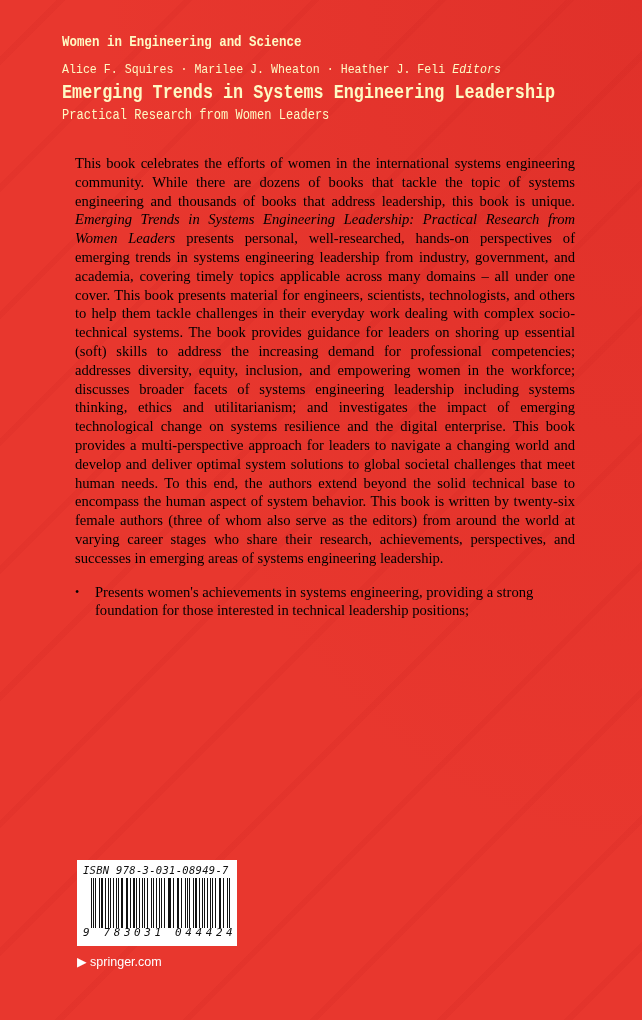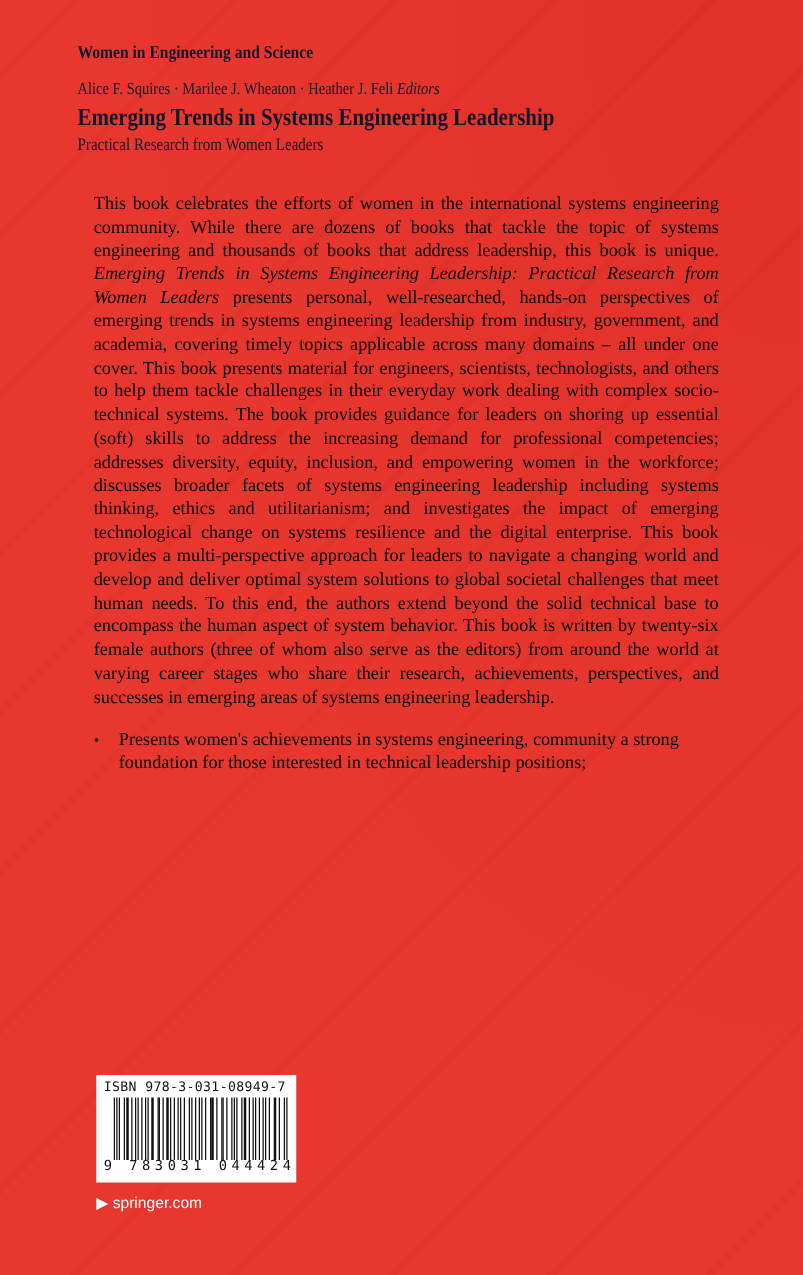--- a/index.html
+++ b/index.html
@@ -8,42 +8,42 @@
     background: #e8372e;
     position: relative;
   }
   .texture {
     position: absolute; inset: 0;
     background:
       repeating-linear-gradient(135deg, rgba(200,30,30,0.0) 0 40px, rgba(190,25,25,0.10) 40px 46px, rgba(200,30,30,0.0) 46px 90px),
       radial-gradient(ellipse at 100% 0%, rgba(200,30,30,0.25), rgba(232,55,46,0) 60%);
     pointer-events: none;
   }
-  .header { position: absolute; left: 62px; top: 34px; color: #0f172a; font-family: Liberation Serif, serif; }
+  .header { position: absolute; left: 62px; top: 34px; color: #fef9c3; font-family: Liberation Mono, monospace; }
   .series { font-size: 14.5px; font-weight: bold; transform: scaleX(0.86); transform-origin: left; white-space: nowrap; }
   .editors { margin-top: 12px; font-size: 13.5px; transform: scaleX(0.86); transform-origin: left; white-space: nowrap; }
   .editors i { font-style: italic; }
   .title { margin-top: 5px; font-size: 19.5px; font-weight: bold; transform: scaleX(0.86); transform-origin: left; white-space: nowrap; }
   .subtitle { margin-top: 3px; font-size: 14px; transform: scaleX(0.86); transform-origin: left; white-space: nowrap; }
 
   .body {
     position: absolute; left: 75px; top: 154px; width: 500px;
     color: #000000; font-family: "Liberation Serif", serif;
     font-size: 14.6px; line-height: 18.8px; text-align: justify;
   }
   .body p { margin: 0; }
   .body i { font-style: italic; }
   ul.bullets { margin: 15px 0 0 0; padding: 0; list-style: none; text-align: left; }
   ul.bullets li { position: relative; padding-left: 20px; }
   ul.bullets li::before { content: "•"; position: absolute; left: 0; top: 0; font-size: 12px; }
 
   .barcode-box {
     position: absolute; left: 77px; top: 860px; width: 160px; height: 86px;
     background: #fff; box-sizing: border-box; padding: 4px 6px;
-    font-family: "DejaVu Sans Mono", monospace; color: #111;
+    font-family: "DejaVu Sans Mono", monospace; color: #111; font-style: italic;
   }
   .isbn { font-size: 10.5px; letter-spacing: 0.3px; white-space: nowrap; }
   .bars { display: flex; height: 50px; margin: 2px 0 0 8px; align-items: stretch; }
   .bars span { display: block; background: #111; }
   .digits { font-size: 11px; letter-spacing: 3.6px; white-space: nowrap; margin-top: -2px; }
   .springer {
     position: absolute; left: 77px; top: 954px; color: #fff;
     font-family: "Liberation Sans", sans-serif; font-size: 12.5px; font-weight: normal;
   }
 </style>
@@ -58,21 +58,21 @@
     <span>Alice F. Squires · Marilee J. Wheaton · Heather J. Feli</span>
     <i>Editors</i>
   </div>
   <div class="title">Emerging Trends in Systems Engineering Leadership</div>
   <div class="subtitle">Practical Research from Women Leaders</div>
 </div>
 
 <div class="body">
   <p><span>This book celebrates the efforts of women in the international systems engineering community. While there are dozens of books that tackle the topic of systems engineering and thousands of books that address leadership, this book is unique. </span><i>Emerging Trends in Systems Engineering Leadership: Practical Research from Women Leaders</i><span>  presents personal, well-researched, hands-on perspectives of emerging trends in systems engineering leadership from industry, government, and academia, covering timely topics applicable across many domains – all under one cover. This book presents material for engineers, scientists, technologists, and others to help them tackle challenges in their everyday work dealing with complex socio-technical systems. The book provides guidance for leaders on shoring up essential (soft) skills to address the increasing demand for professional competencies; addresses diversity, equity, inclusion, and empowering women in the workforce; discusses broader facets of systems engineering leadership including systems thinking, ethics and utilitarianism; and investigates the impact of emerging technological change on systems resilience and the digital enterprise. This book provides a multi-perspective approach for leaders to navigate a changing world and develop and deliver optimal system solutions to global societal challenges that meet human needs. To this end, the authors extend beyond the solid technical base to encompass the human aspect of system behavior. This book is written by twenty-six female authors (three of whom also serve as the editors) from around the world at varying career stages who share their research, achievements, perspectives, and successes in emerging areas of systems engineering leadership.</span></p>
   <ul class="bullets">
-    <li>Presents women's achievements in systems engineering, community a strong foundation for those interested in technical leadership positions;</li>
+    <li>Presents women's achievements in systems engineering, providing a strong foundation for those interested in technical leadership positions;</li>
   </ul>
 </div>
 
 <div class="barcode-box">
   <div class="isbn">ISBN 978-3-031-08949-7</div>
   <div class="bars" id="bars">
       <span style="width: 1px; margin-right: 1px;"></span>
       <span style="width: 1px; margin-right: 2px;"></span>
       <span style="width: 2px; margin-right: 3px;"></span>
       <span style="width: 1px; margin-right: 1px;"></span>

